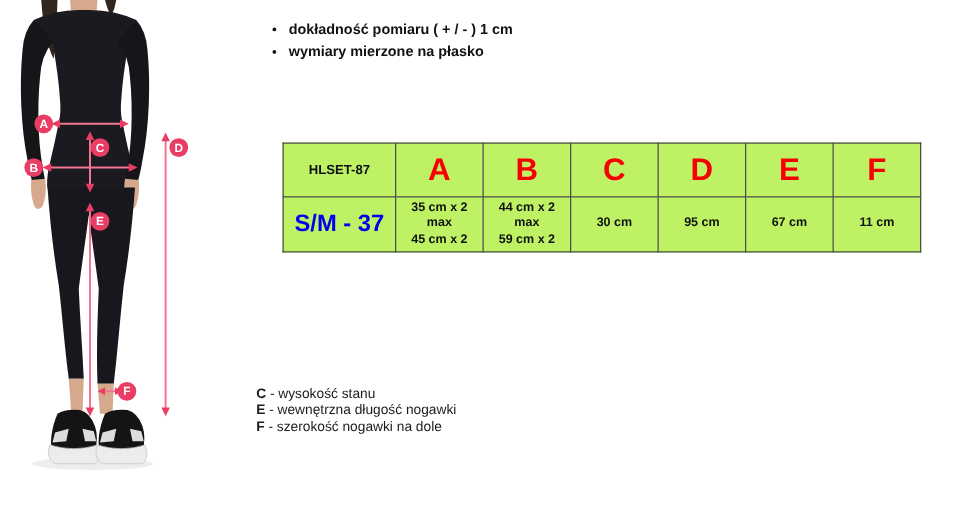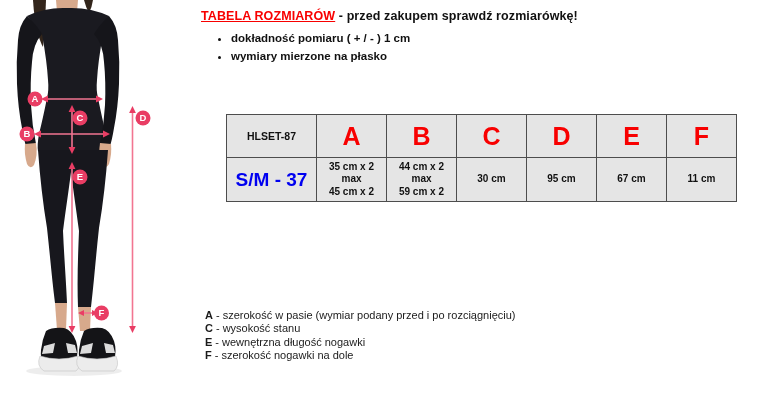--- a/index.html
+++ b/index.html
@@ -10,21 +10,21 @@
   }
   
   .header{position:absolute;left:201px;top:9px;width:565px;}
   .title-line{font-size:12.5px;font-weight:bold;color:#111;letter-spacing:.1px;}
   .title-red{color:#f80000;text-decoration:underline;}
   .bullets{margin:8px 0 0 0;padding:0 0 0 30px;list-style:disc;
            font-size:11.5px;font-weight:bold;color:#111;}
   .bullets li{margin-bottom:3px;line-height:15px;}
   
   .size-table{position:absolute;left:226px;top:114px;border-collapse:collapse;
-              table-layout:fixed;background:#e5e5e5;}
+              table-layout:fixed;background:#bef264;}
   .size-table td{border:1px solid #4d4d4d;text-align:center;vertical-align:middle;
                  padding:0;overflow:hidden;}
   .size-table tr.head-row td{height:42px;}
   .size-table tr.data-row-1 td{height:43px;}
   .size-table tr.data-row-2 td{height:39px;}
   .model-code{font-size:10.5px;font-weight:bold;color:#111;}
   .col-letter{font-size:25px;font-weight:bold;color:#f80000;}
   .size-label{font-size:19px;font-weight:bold;color:#0000f0;}
   .cell-val{font-size:10px;font-weight:bold;color:#111;line-height:12.5px;
             white-space:pre-line;margin-left:18px;}
@@ -129,23 +129,20 @@
       <text x="143" y="121.4" text-anchor="middle" class="badge-letter">D</text>
       <circle cx="80" cy="177" r="7.5" fill="#e93d64"></circle>
       <text x="80" y="180.4" text-anchor="middle" class="badge-letter">E</text>
       <circle cx="101.5" cy="313" r="7.5" fill="#e93d64"></circle>
       <text x="101.5" y="316.4" text-anchor="middle" class="badge-letter">F</text>
     </g>
   </svg>
 </div>
 
 <div class="header">
-  <div class="title-line">
-    <span class="title-red">TABELA ROZMIARÓW</span><span> - przed zakupem sprawdź rozmiarówkę!</span>
-  </div>
   <ul class="bullets">
     <li>dokładność pomiaru ( + / - ) 1 cm</li>
     <li>wymiary mierzone na płasko</li>
   </ul>
 </div>
 
 <table class="size-table">
   <colgroup>
     <col style="width:90px">
     <col style="width:70px">
@@ -176,23 +173,20 @@
     <td class="cell-val">30 cm</td>
     <td class="cell-val">95 cm</td>
     <td class="cell-val">67 cm</td>
     <td class="cell-val">11 cm</td>
   </tr>
   </tbody>
 </table>
 
 <div class="legend">
   <div class="legend-item">
-    <span class="legend-letter">A</span><span class="legend-sep">-</span><span>szerokość w pasie (wymiar podany przed i po rozciągnięciu)</span>
-  </div>
-  <div class="legend-item">
     <span class="legend-letter">C</span><span class="legend-sep">-</span><span>wysokość stanu</span>
   </div>
   <div class="legend-item">
     <span class="legend-letter">E</span><span class="legend-sep">-</span><span>wewnętrzna długość nogawki</span>
   </div>
   <div class="legend-item">
     <span class="legend-letter">F</span><span class="legend-sep">-</span><span>szerokość nogawki na dole</span>
   </div>
 </div>
 

